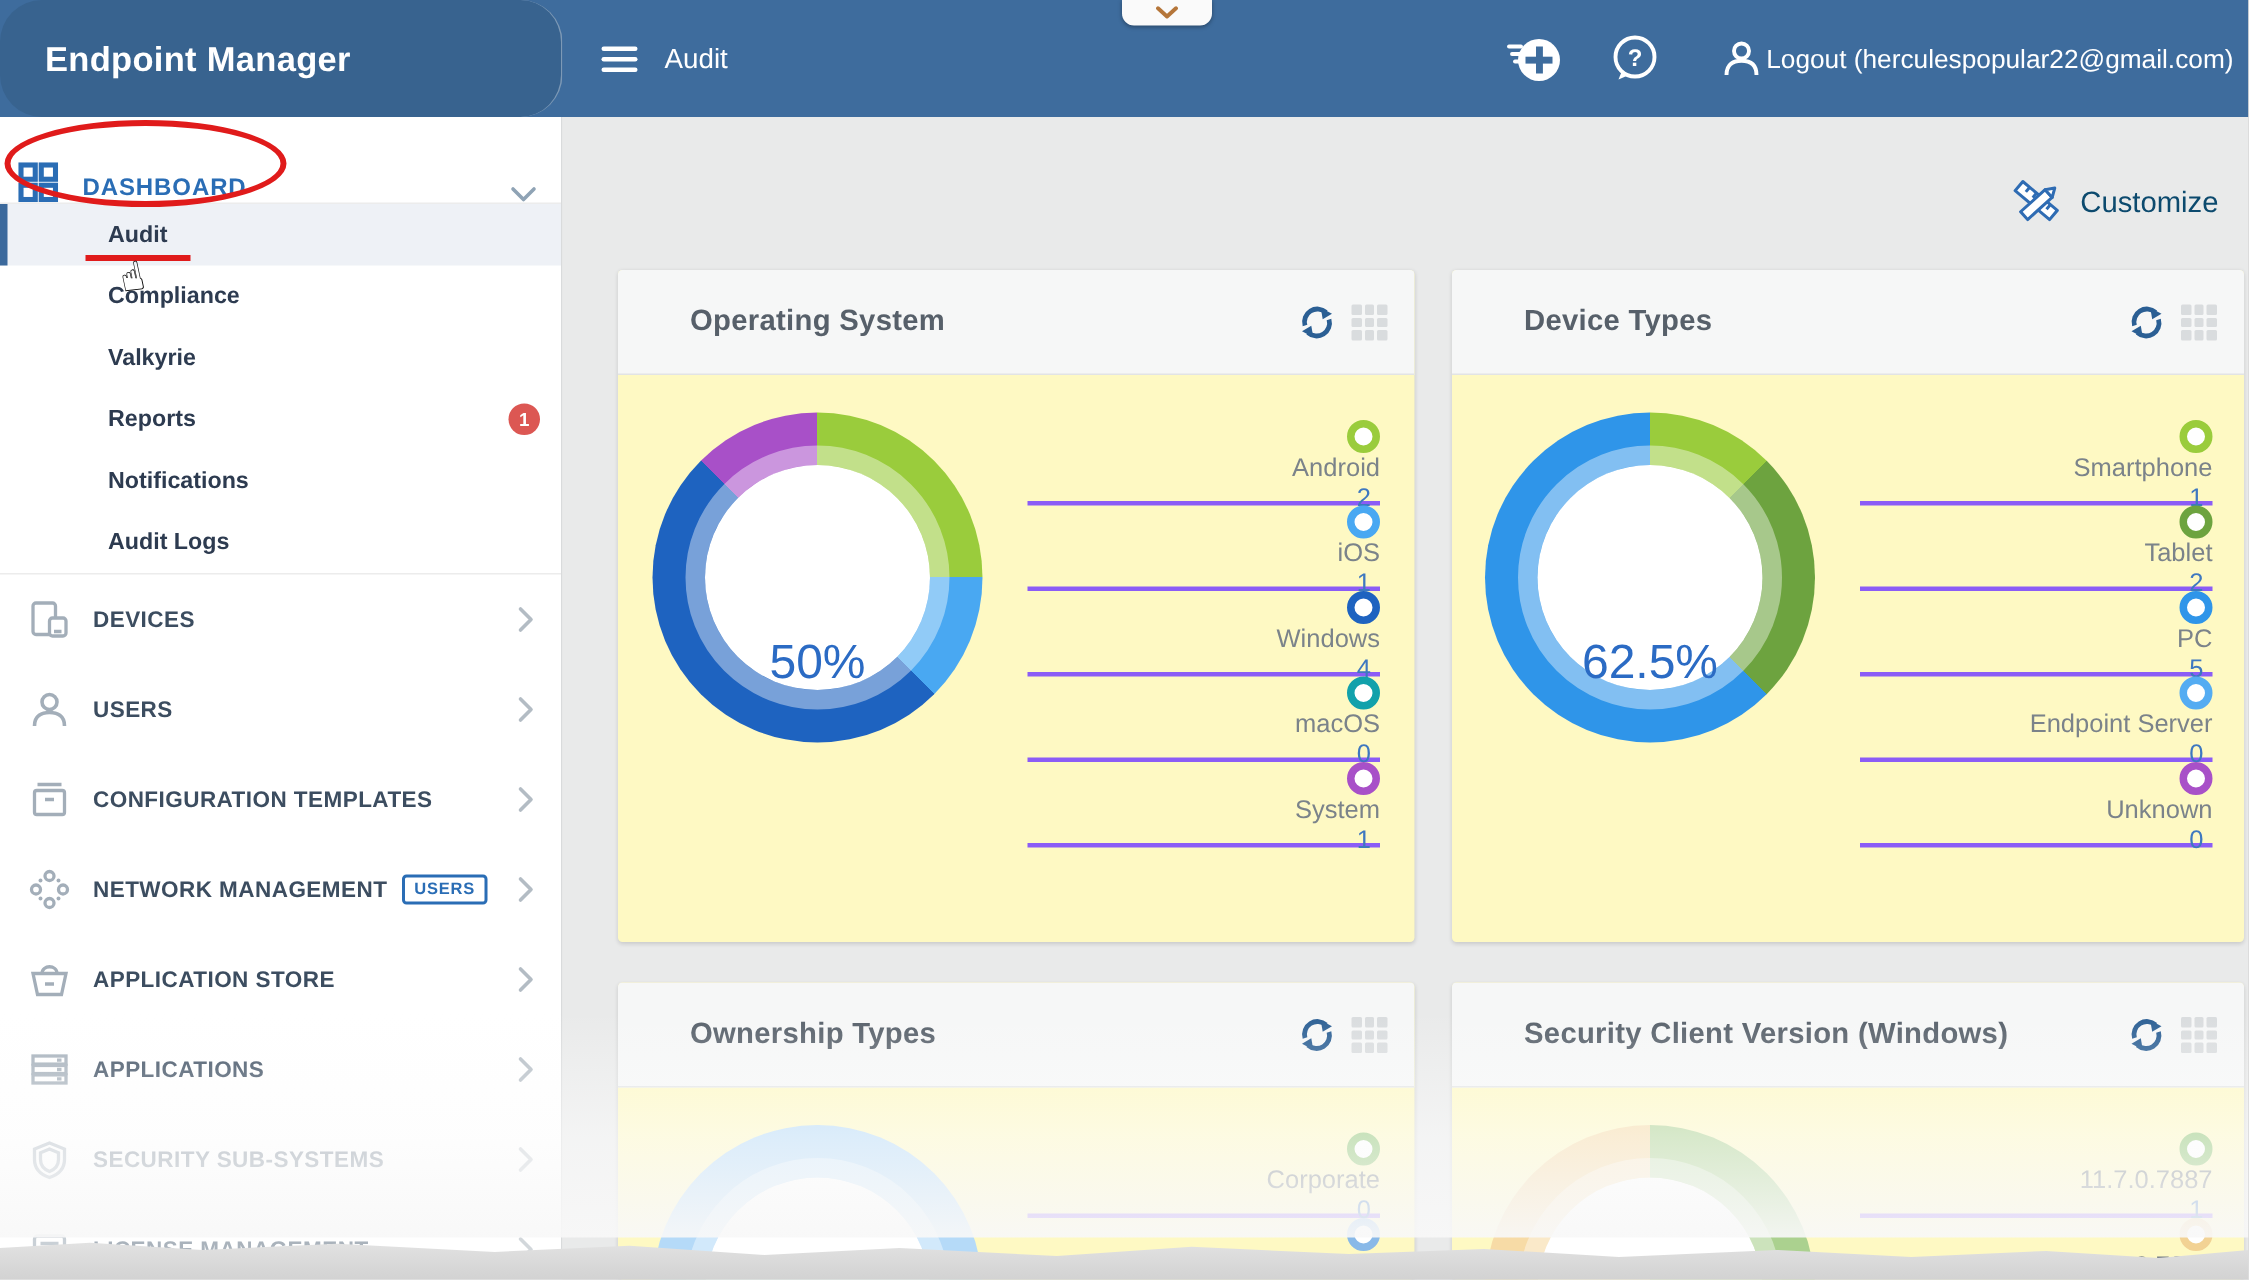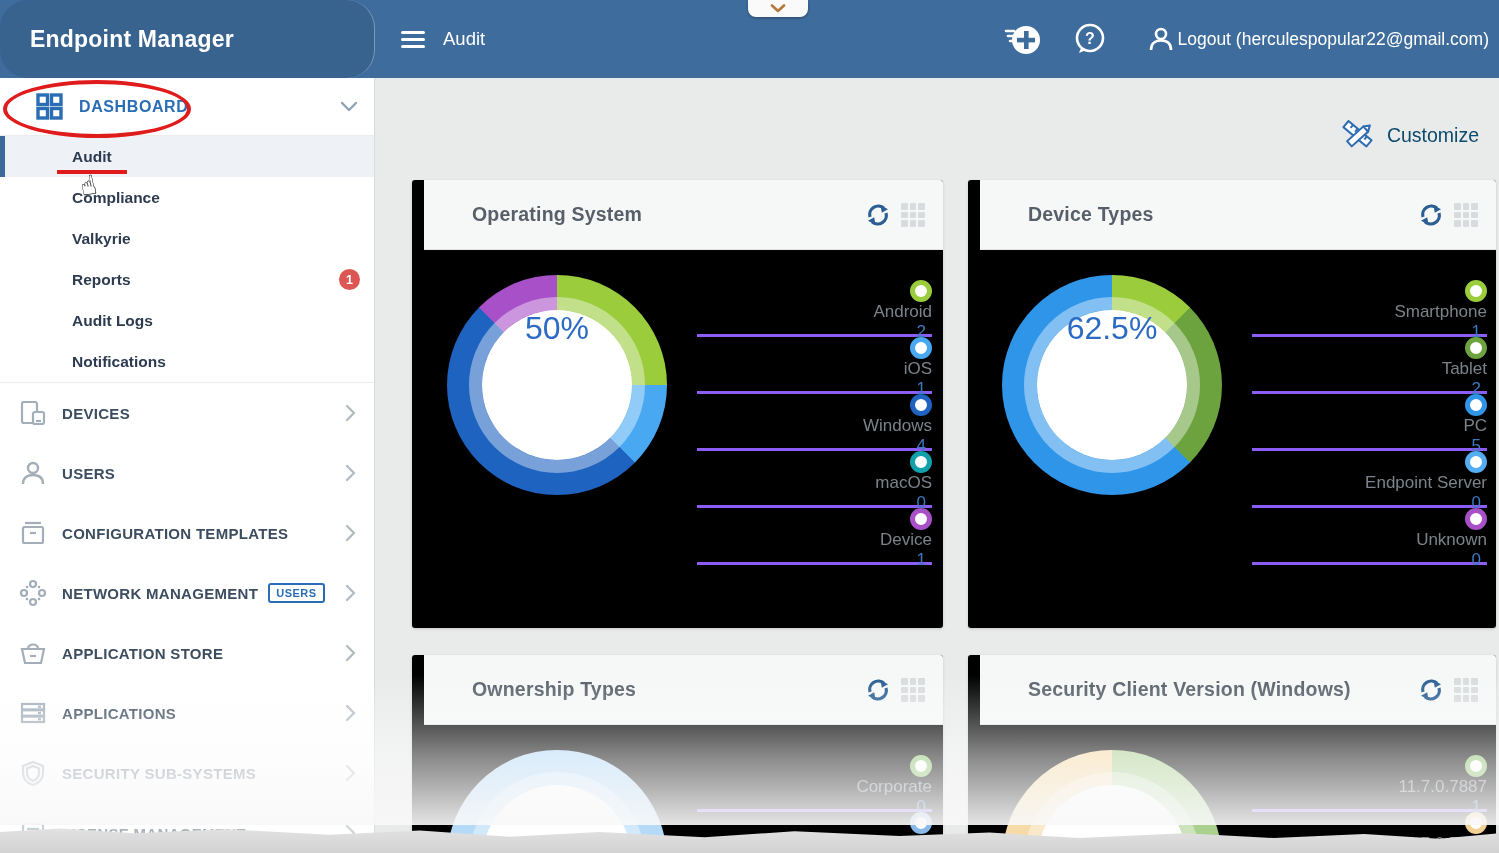--- a/index.html
+++ b/index.html
@@ -16,21 +16,21 @@
   .page-title { position:absolute; left:443px; top:28px; color:#fff; font-size:18.5px; }
   .top-tab { position:absolute; left:748px; top:0; width:60px; height:17px; background:#fafafa;
              border-radius:0 0 8px 8px; box-shadow:0 1px 3px rgba(0,0,0,.35); display:flex;
              align-items:center; justify-content:center; cursor:pointer; }
   .top-icons { position:absolute; right:10px; top:0; height:78px; display:flex; align-items:center; }
   .logout-txt { color:#fff; font-size:17.5px; margin-left:2px; white-space:nowrap; }
 
   
   .sidebar { position:absolute; left:0; top:78px; width:375px; bottom:0; background:#fff;
              border-right:1px solid #d9dbdc; z-index:5; }
-  .dash-row { position:relative; height:58px; display:flex; align-items:center; padding:0 36px;
+  .dash-row { position:relative; height:58px; display:flex; align-items:flex-end; padding:0 12px;
               border-bottom:1px solid #ececec; cursor:pointer; }
   .dash-label { color:#2a6db5; font-size:16px; font-weight:bold; letter-spacing:.6px; margin-left:16px; }
   .dash-chevron { position:absolute; right:16px; }
   .submenu { }
   .sub-row { position:relative; height:41px; display:flex; align-items:center; padding-left:72px; cursor:pointer; }
   .sub-row span.lbl { color:#2d3b50; font-size:15.5px; font-weight:600; }
   .sub-row.active { background:#eef1f6; }
   .sub-row.active::before { content:""; position:absolute; left:0; top:0; bottom:0; width:5px; background:#3b699c; }
   .num-badge { position:absolute; right:14px; top:10px; width:21px; height:21px; border-radius:50%;
                background:#dc5753; color:#fff; font-size:12.5px; font-weight:bold;
@@ -50,35 +50,35 @@
                  border-radius:50%; z-index:20; pointer-events:none; }
   .red-underline { position:absolute; left:57px; top:92px; width:70px; height:4px; background:#e01b1b; z-index:20; }
   .hand-cursor { position:absolute; left:80px; top:92px; z-index:30; font-size:27px; color:#000;
                  transform:rotate(-12deg); font-family:"DejaVu Sans",sans-serif; }
 
   
   .content { position:absolute; left:375px; top:78px; right:0; bottom:0; background:#e9eaea; }
   .customize { position:absolute; right:20px; top:40px; display:flex; align-items:center; gap:9px; cursor:pointer; }
   .customize span { color:#0c4a6e; font-size:19.5px; }
 
-  .card { position:absolute; background:#000000; border-radius:3px; box-shadow:0 1px 3px rgba(0,0,0,.14); overflow:hidden;padding-left:12px; }
+  .card { position:absolute; background:#fef9c3; border-radius:3px; box-shadow:0 1px 3px rgba(0,0,0,.14); overflow:hidden; }
   .card-head { position:relative; height:70px; background:#f6f7f7; border-bottom:1px solid #e2e4e5;
                display:flex; align-items:center; padding-left:48px; }
   .card-head h2 { color:#57606a; font-size:19.5px; font-weight:bold; letter-spacing:.2px; }
   .refresh-btn { position:absolute; right:52px; top:22px; cursor:pointer; }
   .grid-btn { position:absolute; right:18px; top:23px; width:24px; height:24px; display:grid;
               grid-template-columns:repeat(3,1fr); gap:2px; cursor:pointer; }
   .grid-btn i { background:#d9dcde; border-radius:1px; }
   .card-body { position:relative; }
 
   .donut { position:absolute; left:23px; top:25px; width:220px; height:220px; border-radius:50%; }
   .donut .glare { position:absolute; left:50%; top:50%; width:176px; height:176px; margin:-88px 0 0 -88px;
                   border-radius:50%; border:13px solid rgba(255,255,255,.4); }
   .donut .hole { position:absolute; left:50%; top:50%; width:150px; height:150px; margin:-75px 0 0 -75px;
-                 background:#fff; border-radius:50%; display:flex; align-items:flex-start; justify-content:center; }
+                 background:#fff; border-radius:50%; display:flex; align-items:flex-end; justify-content:center; }
   .donut .pct { color:#2b6bc4; font-size:32px; }
 
   .legend { position:absolute; left:273px; top:30px; width:235px; }
   .lrow { position:relative; height:57px; display:flex; align-items:flex-end; border-bottom:3px solid #8b5cf6;flex-direction:column; }
   .ring { width:22px; height:22px; border-radius:50%; border:5px solid #ccc; background:#fff; flex:0 0 auto; }
   .llabel { color:#7b838a; font-size:17px; margin-left:14px; flex:1; white-space:nowrap; }
   .lcount { color:#3e78c0; font-size:17px; margin-right:6px; }
 
   
   .fade-overlay { position:absolute; left:0; bottom:28px; width:100%; height:150px; z-index:40; pointer-events:none;
@@ -168,24 +168,24 @@
         <span class="lbl">Compliance</span>
       </div>
       <div class="sub-row">
         <span class="lbl">Valkyrie</span>
       </div>
       <div class="sub-row">
         <span class="lbl">Reports</span>
         <span class="num-badge">1</span>
       </div>
       <div class="sub-row">
+        <span class="lbl">Notifications</span>
+      </div>
+      <div class="sub-row">
         <span class="lbl">Audit Logs</span>
-      </div>
-      <div class="sub-row">
-        <span class="lbl">Notifications</span>
       </div>
     </div>
 
     <div class="red-underline"></div>
     <div class="hand-cursor">☝</div>
 
     <div class="nav-group">
 
       <div class="nav-row">
         <span class="nico">
@@ -380,21 +380,21 @@
             <span class="llabel">Windows</span>
             <span class="lcount">4</span>
           </div>
           <div class="lrow">
             <span class="ring" style="border-color: rgb(18, 161, 171);"></span>
             <span class="llabel">macOS</span>
             <span class="lcount">0</span>
           </div>
           <div class="lrow">
             <span class="ring" style="border-color: rgb(168, 80, 200);"></span>
-            <span class="llabel">Device</span>
+            <span class="llabel">System</span>
             <span class="lcount">1</span>
           </div>
         </div>
       </div>
     </section>
 
     <section class="card" style="left:593px; top:102px; width:528px; height:448px;">
       <div class="card-head">
         <h2>Device Types</h2>
         <span class="refresh-btn">

